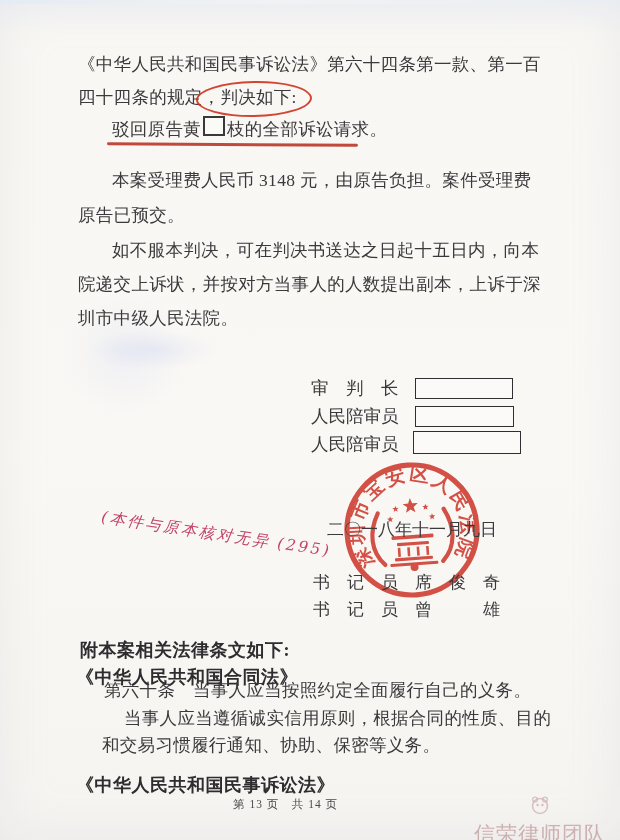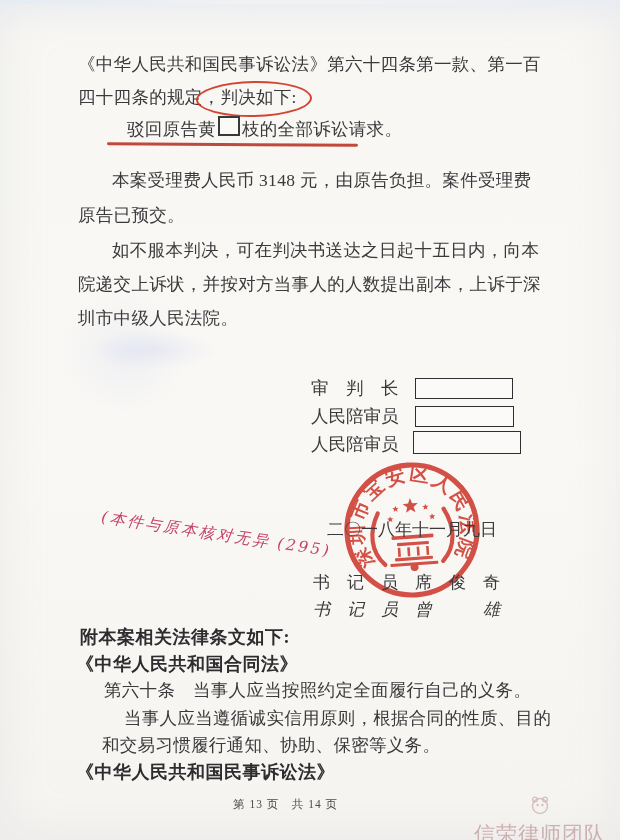--- a/index.html
+++ b/index.html
@@ -13,21 +13,21 @@
     font-family:"Liberation Serif","DejaVu Serif",serif;
     color:#3a393b;
   }
   .line{
     position:absolute;left:78px;white-space:nowrap;
     font-size:17.5px;line-height:33px;height:33px;letter-spacing:0.3px;
   }
   .lh35{line-height:35px;height:35px;}
   .lh34{line-height:34px;height:34px;}
   .small-line{position:absolute;white-space:nowrap;font-size:17px;line-height:22px;height:22px;}
-  .bold{font-weight:bold;font-size:18px;color:#2d2c2f;letter-spacing:0.5px;}
+  .bold{font-weight:bold;font-size:18px;color:#2d2c2f;letter-spacing:0.5px;margin-top:13px;}
   
   .red-oval{
     position:absolute;left:196px;top:81px;width:112px;height:32px;
     border:2.6px solid #cf3522;border-radius:50%;
     transform:rotate(-1deg);opacity:0.92;
   }
   .red-underline{
     position:absolute;left:107px;top:143px;width:251px;height:2.8px;
     background:#bc3a2b;border-radius:2px;transform:rotate(0.35deg);opacity:0.92;
   }
@@ -44,21 +44,21 @@
   }
   .sig-box{position:absolute;border:1.8px solid #2f2e30;background:rgba(252,251,249,0.55);}
   .box1{left:415px;top:378px;width:96px;height:19px;}
   .box2{left:415px;top:406px;width:97px;height:19px;}
   .box3{left:413px;top:431px;width:106px;height:21px;}
   
   .seal{position:absolute;left:341px;top:459px;mix-blend-mode:multiply;opacity:0.88;transform:rotate(-4deg);}
   
   .date-line{left:327px;top:519px;z-index:1;}
   .clerk1{left:313px;top:572px;z-index:1;}
-  .clerk2{left:313px;top:599px;z-index:1;font-style:italic;}
+  .clerk2{left:313px;top:599px;z-index:1;}
   
   .page-num{
     position:absolute;left:233px;top:797px;font-size:11.5px;letter-spacing:1px;
     color:#4b4a4c;white-space:nowrap;
   }
   .watermark{
     position:absolute;right:14px;top:794px;display:flex;align-items:center;gap:4px;
     color:#c5a7a7;opacity:0.85;font-size:21px;letter-spacing:1px;white-space:nowrap;
     font-family:"Liberation Sans","DejaVu Sans",sans-serif;
     flex-direction:column;
@@ -74,21 +74,21 @@
 <body>
 
 <div class="page">
   <div class="edge-top"></div>
   <div class="blotch"></div>
 
   <div class="line" style="top:81px;">四十四条的规定，判决如下:</div>
   <div class="line" style="top:48px;">《中华人民共和国民事诉讼法》第六十四条第一款、第一百</div>
   <div class="red-oval"></div>
 
-  <div class="line" style="top:113px;left:112px;margin-left:15px;"><span>驳回原告黄</span><span class="redact-inline"></span><span>枝的全部诉讼请求。</span></div>
+  <div class="line" style="top:113px;left:112px;"><span>驳回原告黄</span><span class="redact-inline"></span><span>枝的全部诉讼请求。</span></div>
   <div class="red-underline"></div>
 
   <div class="line lh35" style="top:163px;left:112px;">本案受理费人民币 3148 元，由原告负担。案件受理费</div>
   <div class="line lh35" style="top:198px;">原告已预交。</div>
 
   <div class="line lh34" style="top:233px;left:112px;">如不服本判决，可在判决书送达之日起十五日内，向本</div>
   <div class="line lh34" style="top:301px;">圳市中级人民法院。</div>
   <div class="line lh34" style="top:267px;">院递交上诉状，并按对方当事人的人数提出副本，上诉于深</div>
 
   <div class="small-line" style="left:311px;top:377px;font-size:17.5px;">审　判　长</div>

